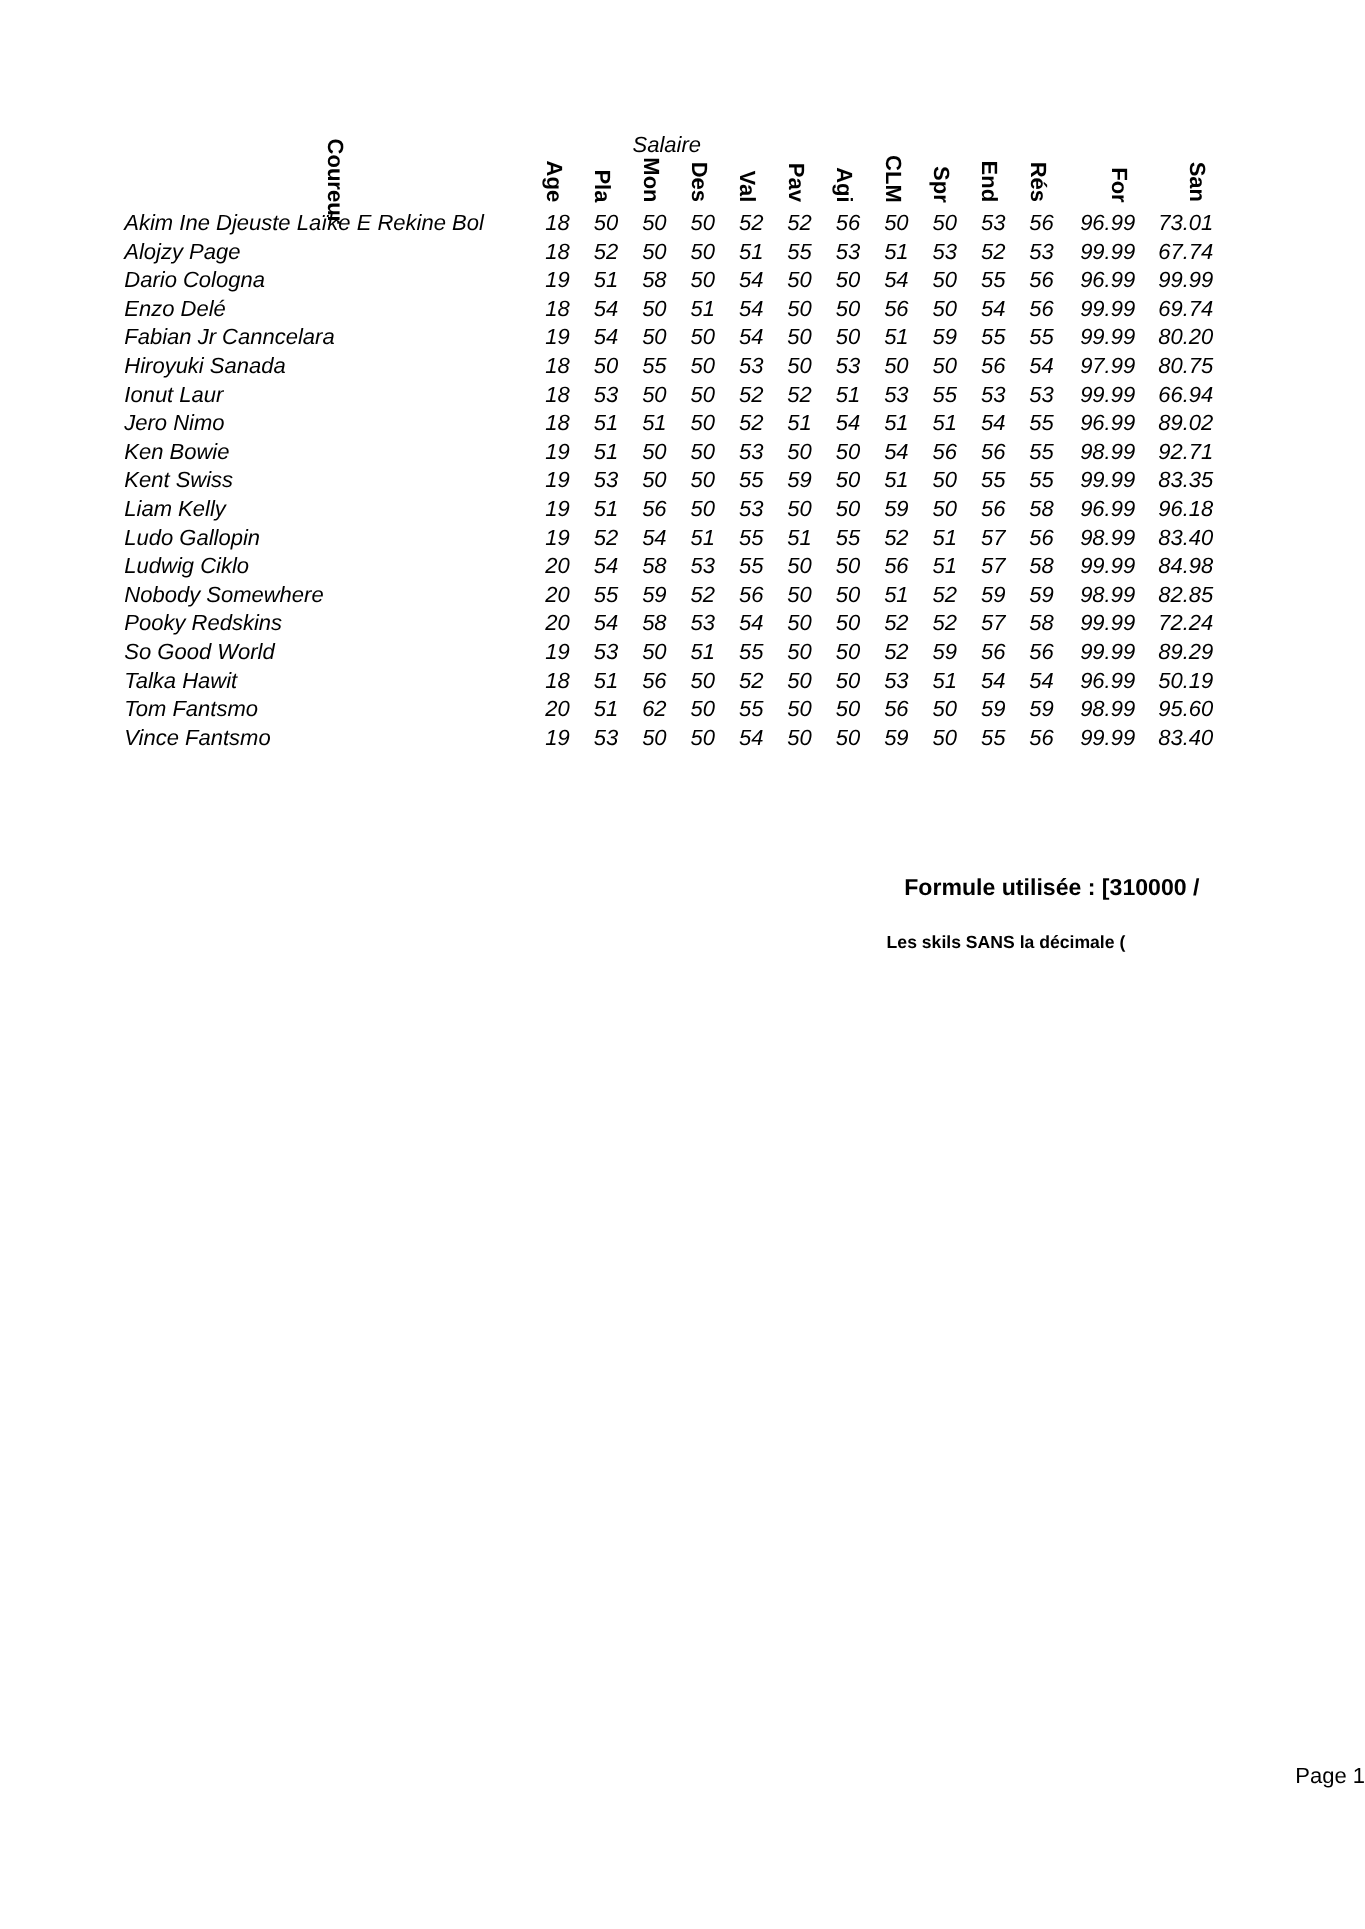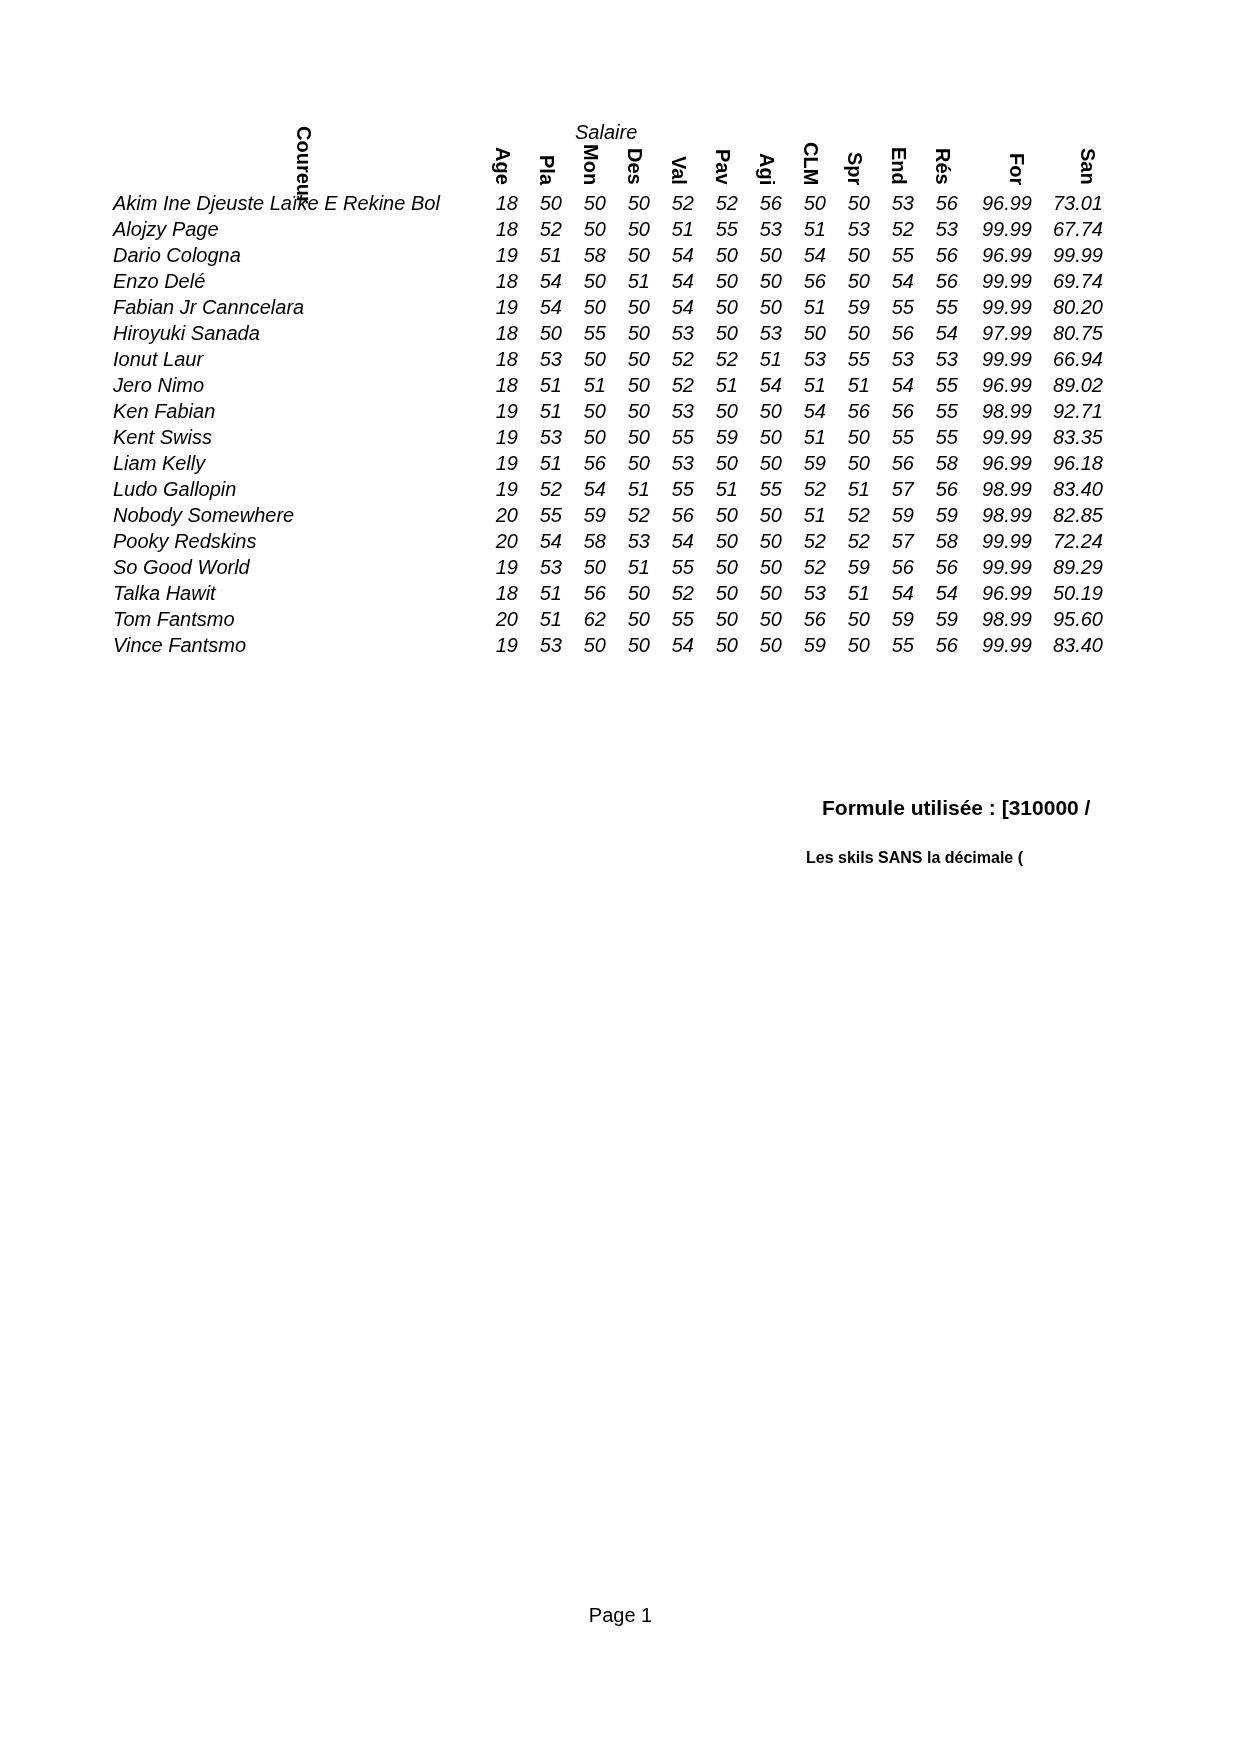--- a/index.html
+++ b/index.html
@@ -53,21 +53,21 @@
   .formule {
     position: absolute; left: 822px; top: 796px;
     font-size: 21px; font-weight: bold; white-space: nowrap;
   }
   .skills {
     position: absolute; left: 806px; top: 849px;
     font-size: 16px; font-weight: bold; white-space: nowrap;
   }
   .pagenum {
     position: absolute; left: 0; right: 0; top: 1604px;
-    text-align: center; font-size: 20px;
+    text-align: right; font-size: 20px;
   }
 </style>
 </head>
 <body>
 
 <div class="sheet">
 
   <div class="salaire">Salaire</div>
 
   <table class="riders">
@@ -230,21 +230,21 @@
           <td class="num-cell">51</td>
           <td class="num-cell">54</td>
           <td class="num-cell">51</td>
           <td class="num-cell">51</td>
           <td class="num-cell">54</td>
           <td class="num-cell">55</td>
           <td class="num-cell">96.99</td>
           <td class="num-cell">89.02</td>
         </tr>
         <tr>
-          <td class="name-cell">Ken Fabian</td>
+          <td class="name-cell">Ken Bowie</td>
           <td class="num-cell">19</td>
           <td class="num-cell">51</td>
           <td class="num-cell">50</td>
           <td class="num-cell">50</td>
           <td class="num-cell">53</td>
           <td class="num-cell">50</td>
           <td class="num-cell">50</td>
           <td class="num-cell">54</td>
           <td class="num-cell">56</td>
           <td class="num-cell">56</td>
@@ -292,20 +292,36 @@
           <td class="num-cell">51</td>
           <td class="num-cell">55</td>
           <td class="num-cell">51</td>
           <td class="num-cell">55</td>
           <td class="num-cell">52</td>
           <td class="num-cell">51</td>
           <td class="num-cell">57</td>
           <td class="num-cell">56</td>
           <td class="num-cell">98.99</td>
           <td class="num-cell">83.40</td>
+        </tr>
+        <tr>
+          <td class="name-cell">Ludwig Ciklo</td>
+          <td class="num-cell">20</td>
+          <td class="num-cell">54</td>
+          <td class="num-cell">58</td>
+          <td class="num-cell">53</td>
+          <td class="num-cell">55</td>
+          <td class="num-cell">50</td>
+          <td class="num-cell">50</td>
+          <td class="num-cell">56</td>
+          <td class="num-cell">51</td>
+          <td class="num-cell">57</td>
+          <td class="num-cell">58</td>
+          <td class="num-cell">99.99</td>
+          <td class="num-cell">84.98</td>
         </tr>
         <tr>
           <td class="name-cell">Nobody Somewhere</td>
           <td class="num-cell">20</td>
           <td class="num-cell">55</td>
           <td class="num-cell">59</td>
           <td class="num-cell">52</td>
           <td class="num-cell">56</td>
           <td class="num-cell">50</td>
           <td class="num-cell">50</td>

